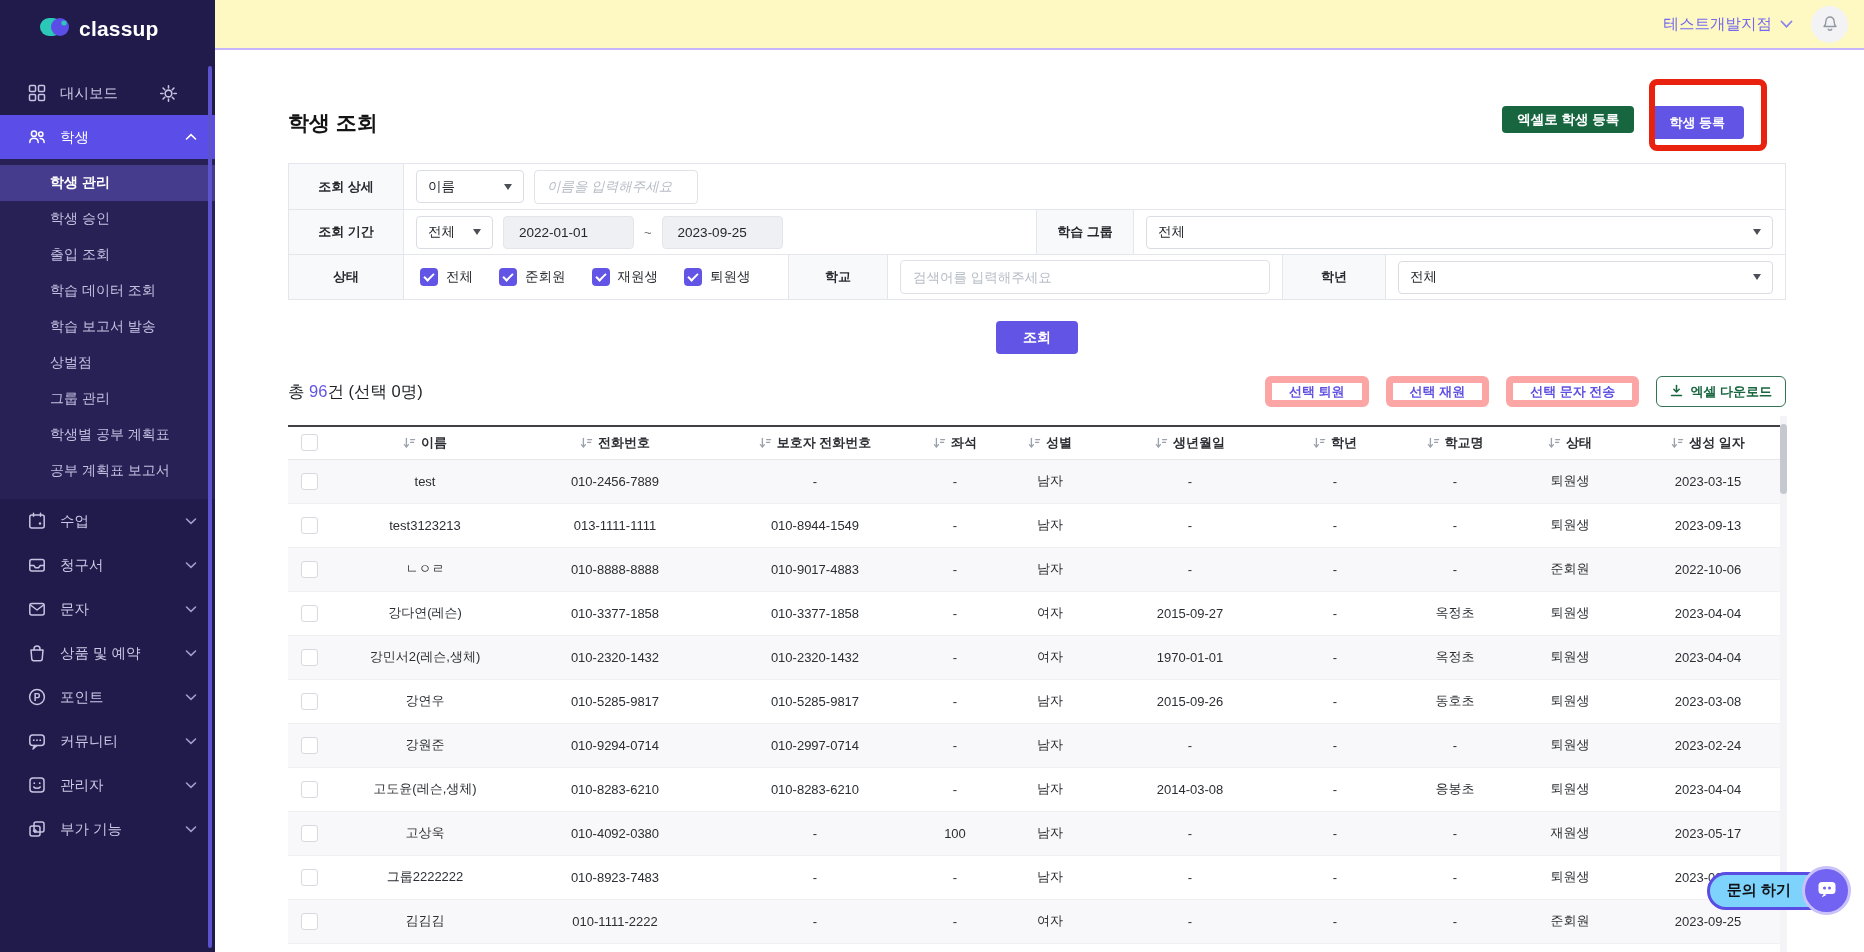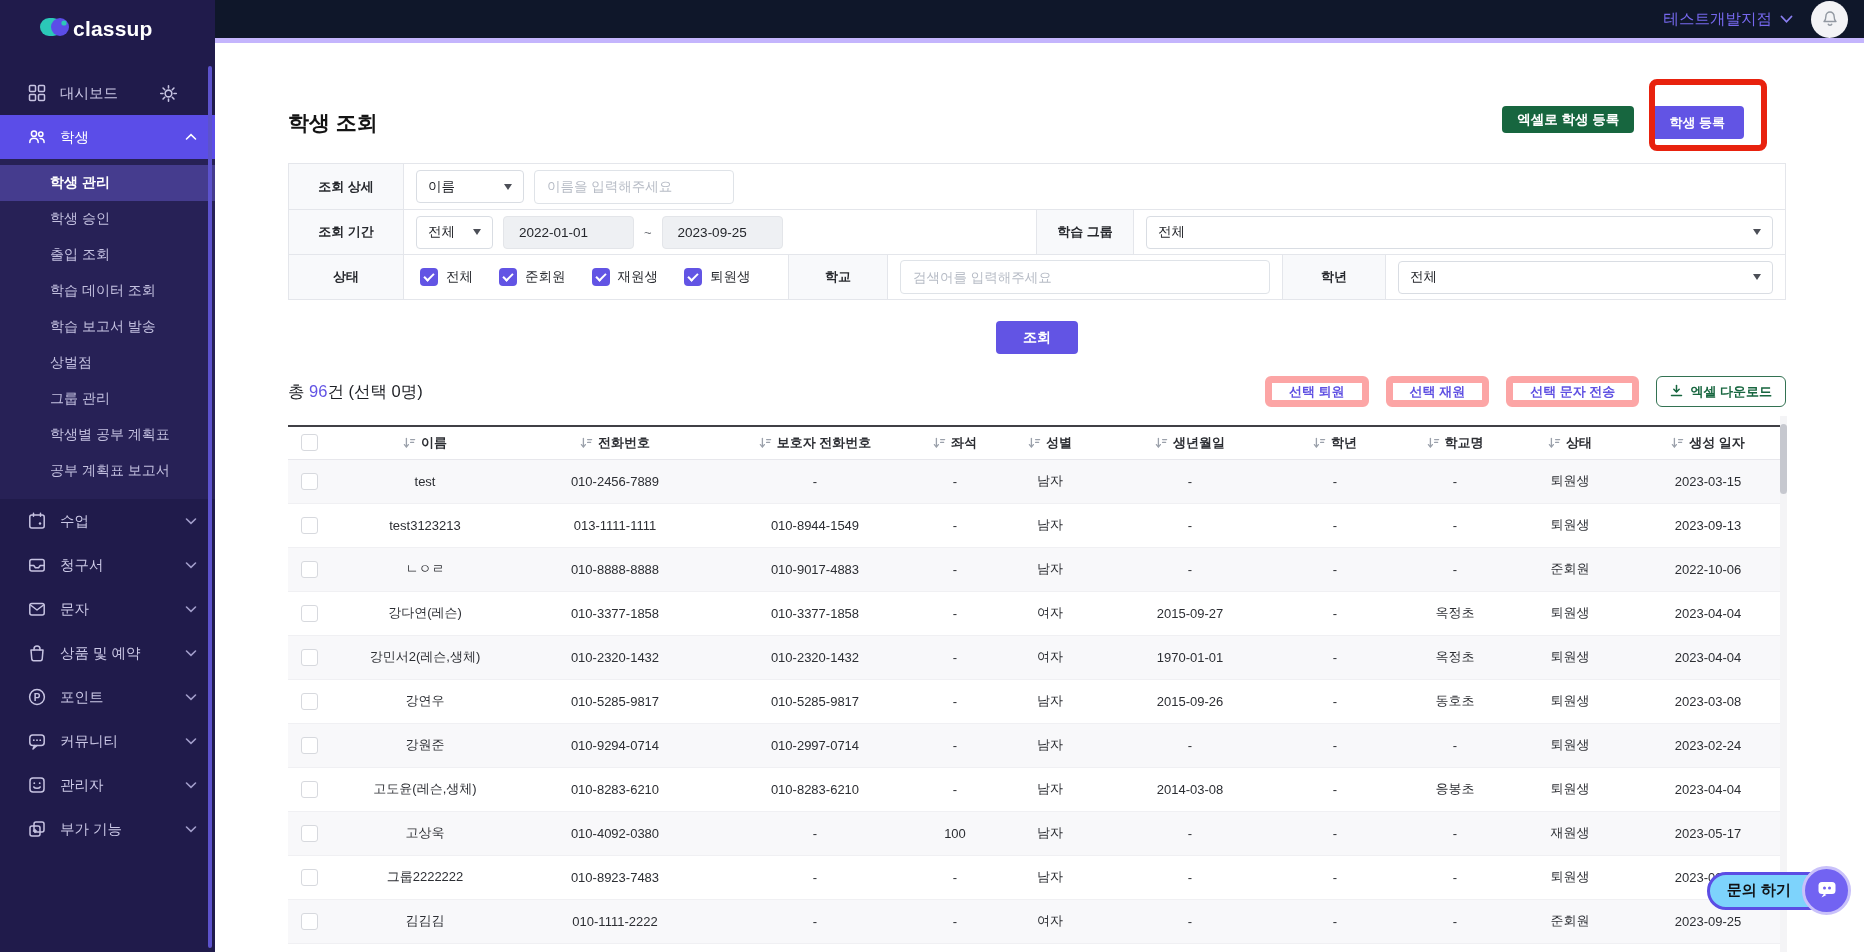--- a/index.html
+++ b/index.html
@@ -2,42 +2,42 @@
 <html lang="ko"><head>
 <meta charset="utf-8">
 <style>
   * { margin:0; padding:0; box-sizing:border-box; }
   html,body { width:1864px; height:952px; overflow:hidden; background:#fff;
     font-family:"Liberation Sans","DejaVu Sans",sans-serif; }
 
   
   .sidebar { position:absolute; left:0; top:0; width:215px; height:952px;
     background:#201b4b; color:#c9c6e4; z-index:30; }
-  .logo-row { display:flex; align-items:center; gap:3px; padding:17px 0 0 40px; }
+  .logo-row { display:flex; align-items:center; gap:9px; padding:17px 0 0 40px; }
   .logo-text { color:#fff; font-size:21px; font-weight:800; letter-spacing:.2px; }
   .side-nav { margin-top:30px; }
   .side-item { position:relative; display:flex; align-items:center; gap:13px;
     height:44px; padding:0 18px 0 27px; font-size:14.5px; cursor:pointer; color:#cbc8e6; }
   .side-item .s-label { flex:0 0 auto; }
   .side-item .spacer { flex:1; }
   .side-item.active { background:#5b4de8; color:#fff; }
   .side-item.active svg { stroke:#fff; }
   .submenu { background:#272156; padding:6px 0 10px; }
   .sub-item { height:36px; display:flex; align-items:center; padding-left:50px;
     font-size:14px; color:#c4c1e0; cursor:pointer; }
   .sub-item.active { background:#453c8e; color:#fff; font-weight:700; }
   .gear-wrap { margin-left:14px; display:flex; }
   .side-scroll-thumb { position:absolute; right:3px; top:66px; bottom:4px; width:4px;
     background:#5c52cc; border-radius:2px; }
 
   svg.ic { stroke:#c7c4e2; fill:none; stroke-width:1.5; stroke-linecap:round; stroke-linejoin:round; }
 
   
-  .topbar { position:absolute; left:215px; top:0; right:0; height:43px; background:#0f172a;
-    border-bottom:5px solid #c4b5fd; display:flex; align-items:center; justify-content:flex-end;
+  .topbar { position:absolute; left:215px; top:0; right:0; height:50px; background:#fef9c3;
+    border-bottom:2px solid #c4b5fd; display:flex; align-items:center; justify-content:flex-end;
     padding-right:16px; gap:18px; z-index:20; }
   .branch { display:flex; align-items:center; gap:8px; color:#7668ee; font-size:15.5px;
     font-weight:500; cursor:pointer; }
   .bell-btn { width:37px; height:37px; border-radius:50%; background:#f3f3f6;
     display:flex; align-items:center; justify-content:center; cursor:pointer; }
 
   
   .content { position:absolute; left:215px; top:54px; right:0; bottom:0; background:#fff;
     padding:0 120px 0 73px; overflow:hidden; }
 
@@ -359,21 +359,21 @@
   </div>
 
   <section class="filter-box">
     <div class="f-row">
       <div class="f-label w-label1">조회 상세</div>
       <div class="f-cell" style="flex:1;">
         <div class="sel" style="width:108px;">
           <span>이름</span>
             <span class="caret"></span>
         </div>
-        <input class="txt-input" style="width: 200px;" placeholder="이름을 입력해주세요">
+        <input class="txt-input" style="width: 164px; font-style: italic;" placeholder="이름을 입력해주세요">
       </div>
     </div>
 
     <div class="f-row">
       <div class="f-label w-label1">조회 기간</div>
       <div class="f-cell" style="width:632px;">
         <div class="sel" style="width:77px;">
           <span>전체</span>
             <span class="caret"></span>
         </div>

